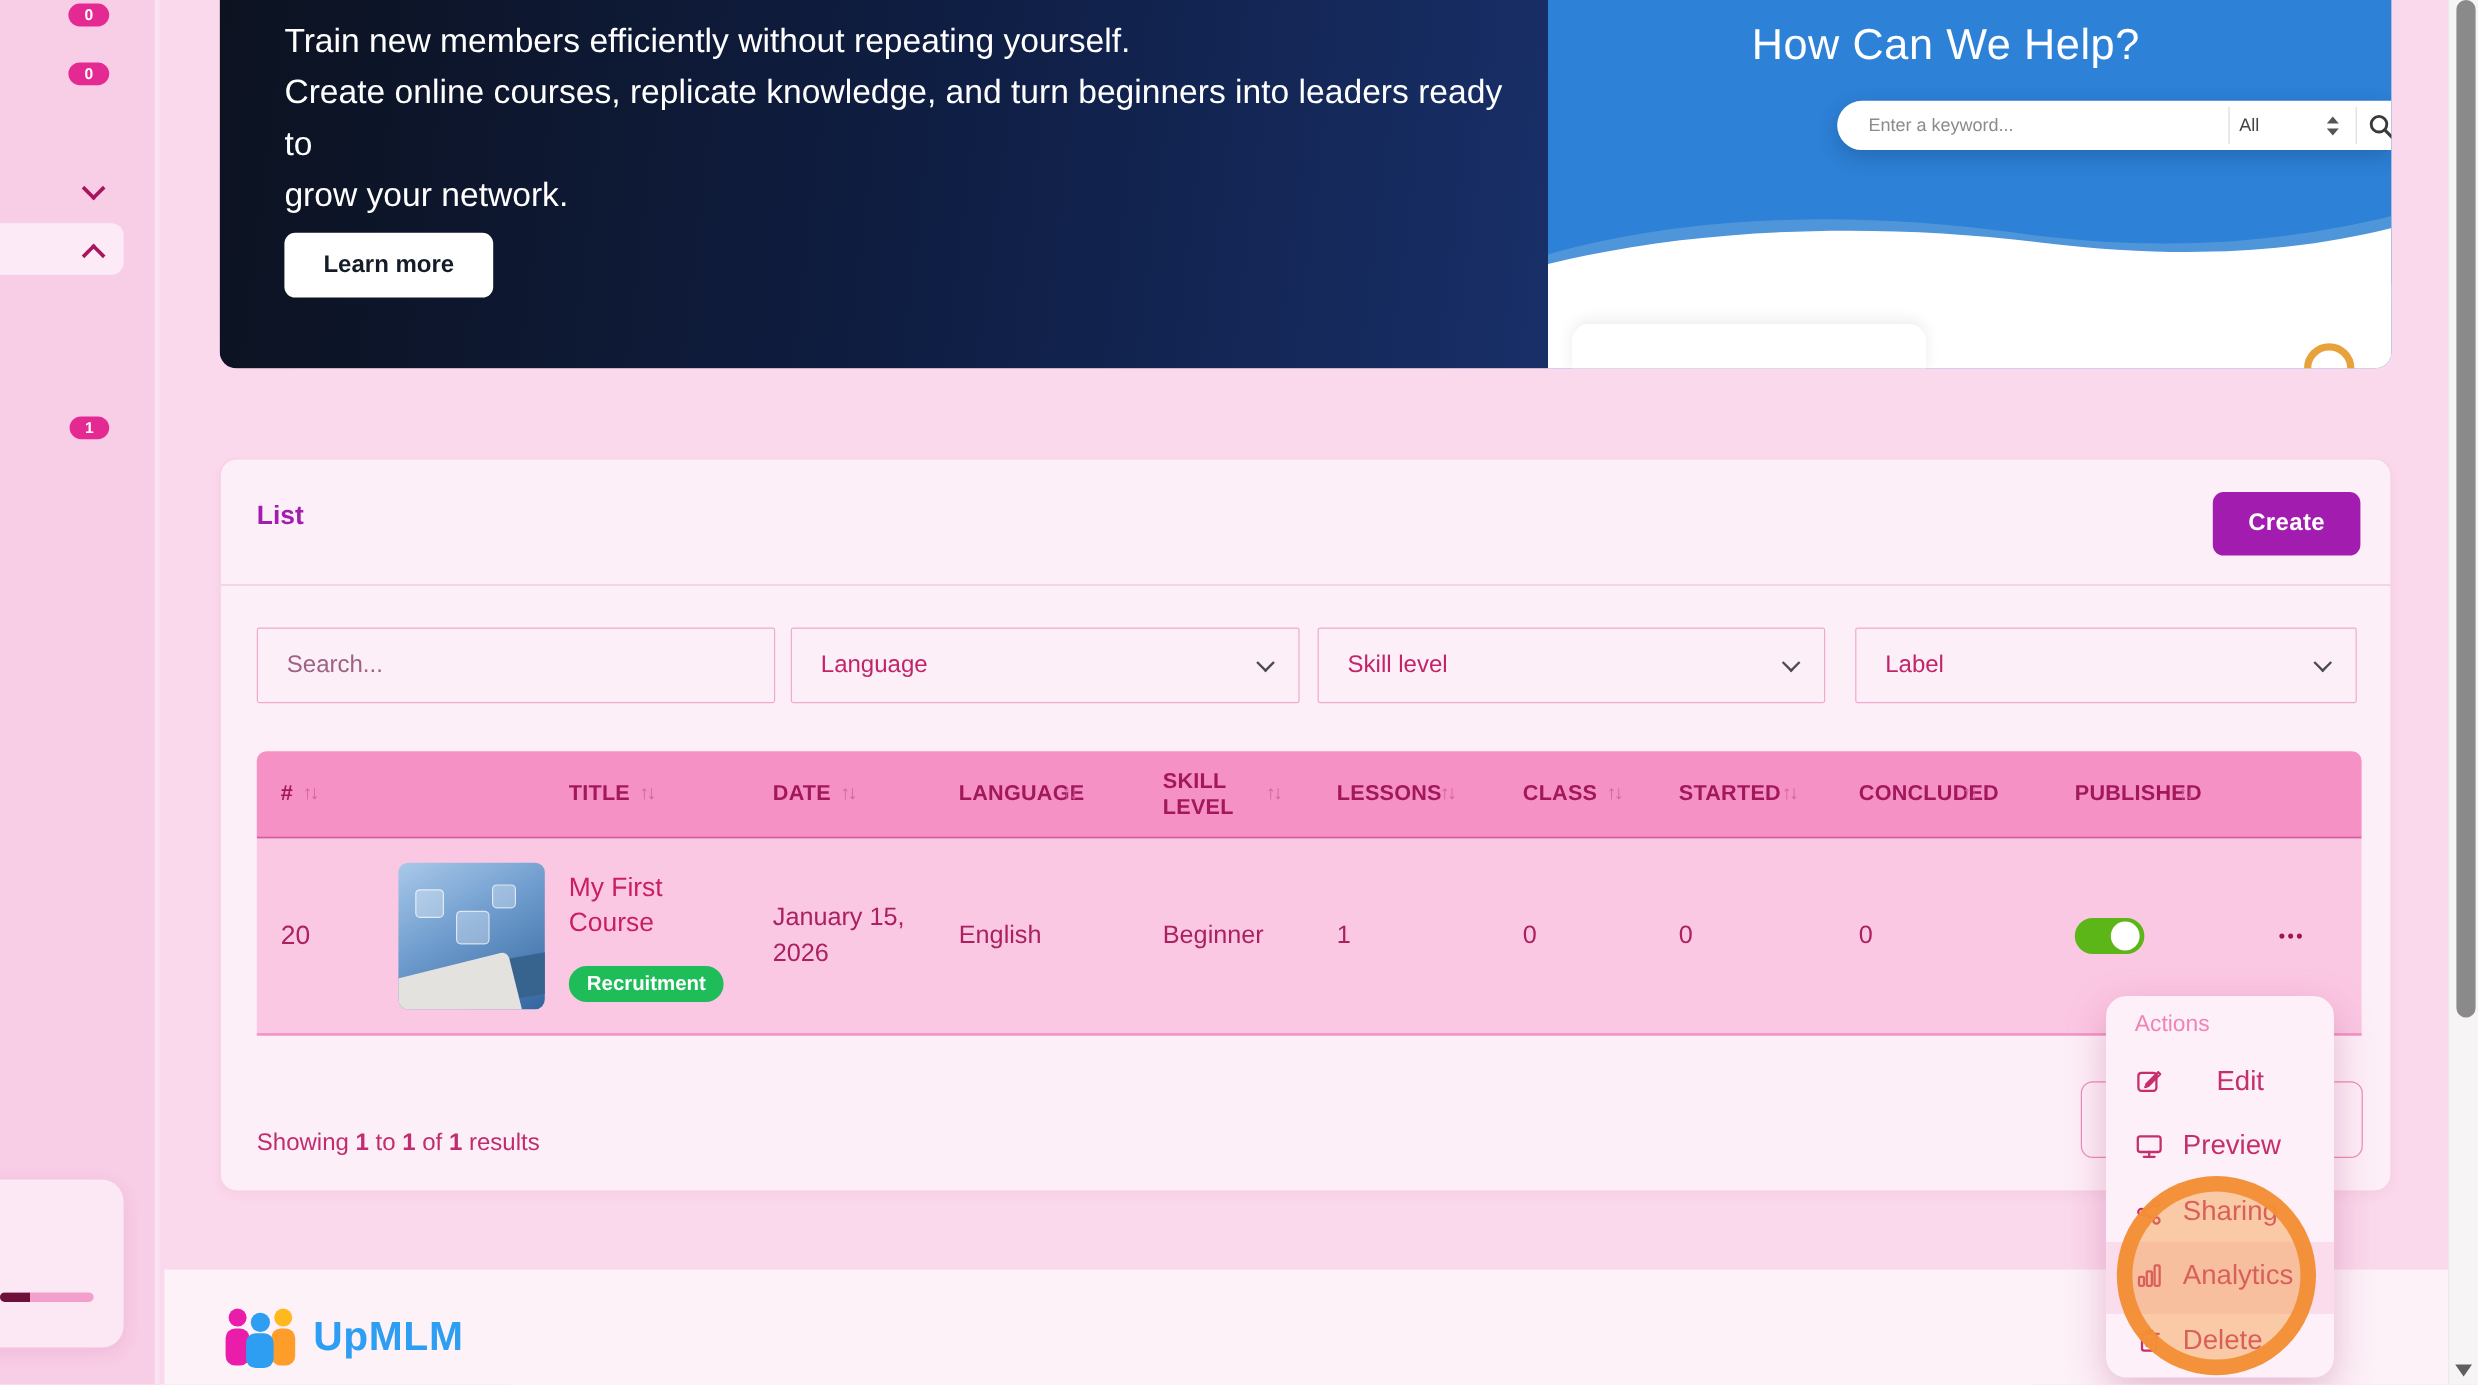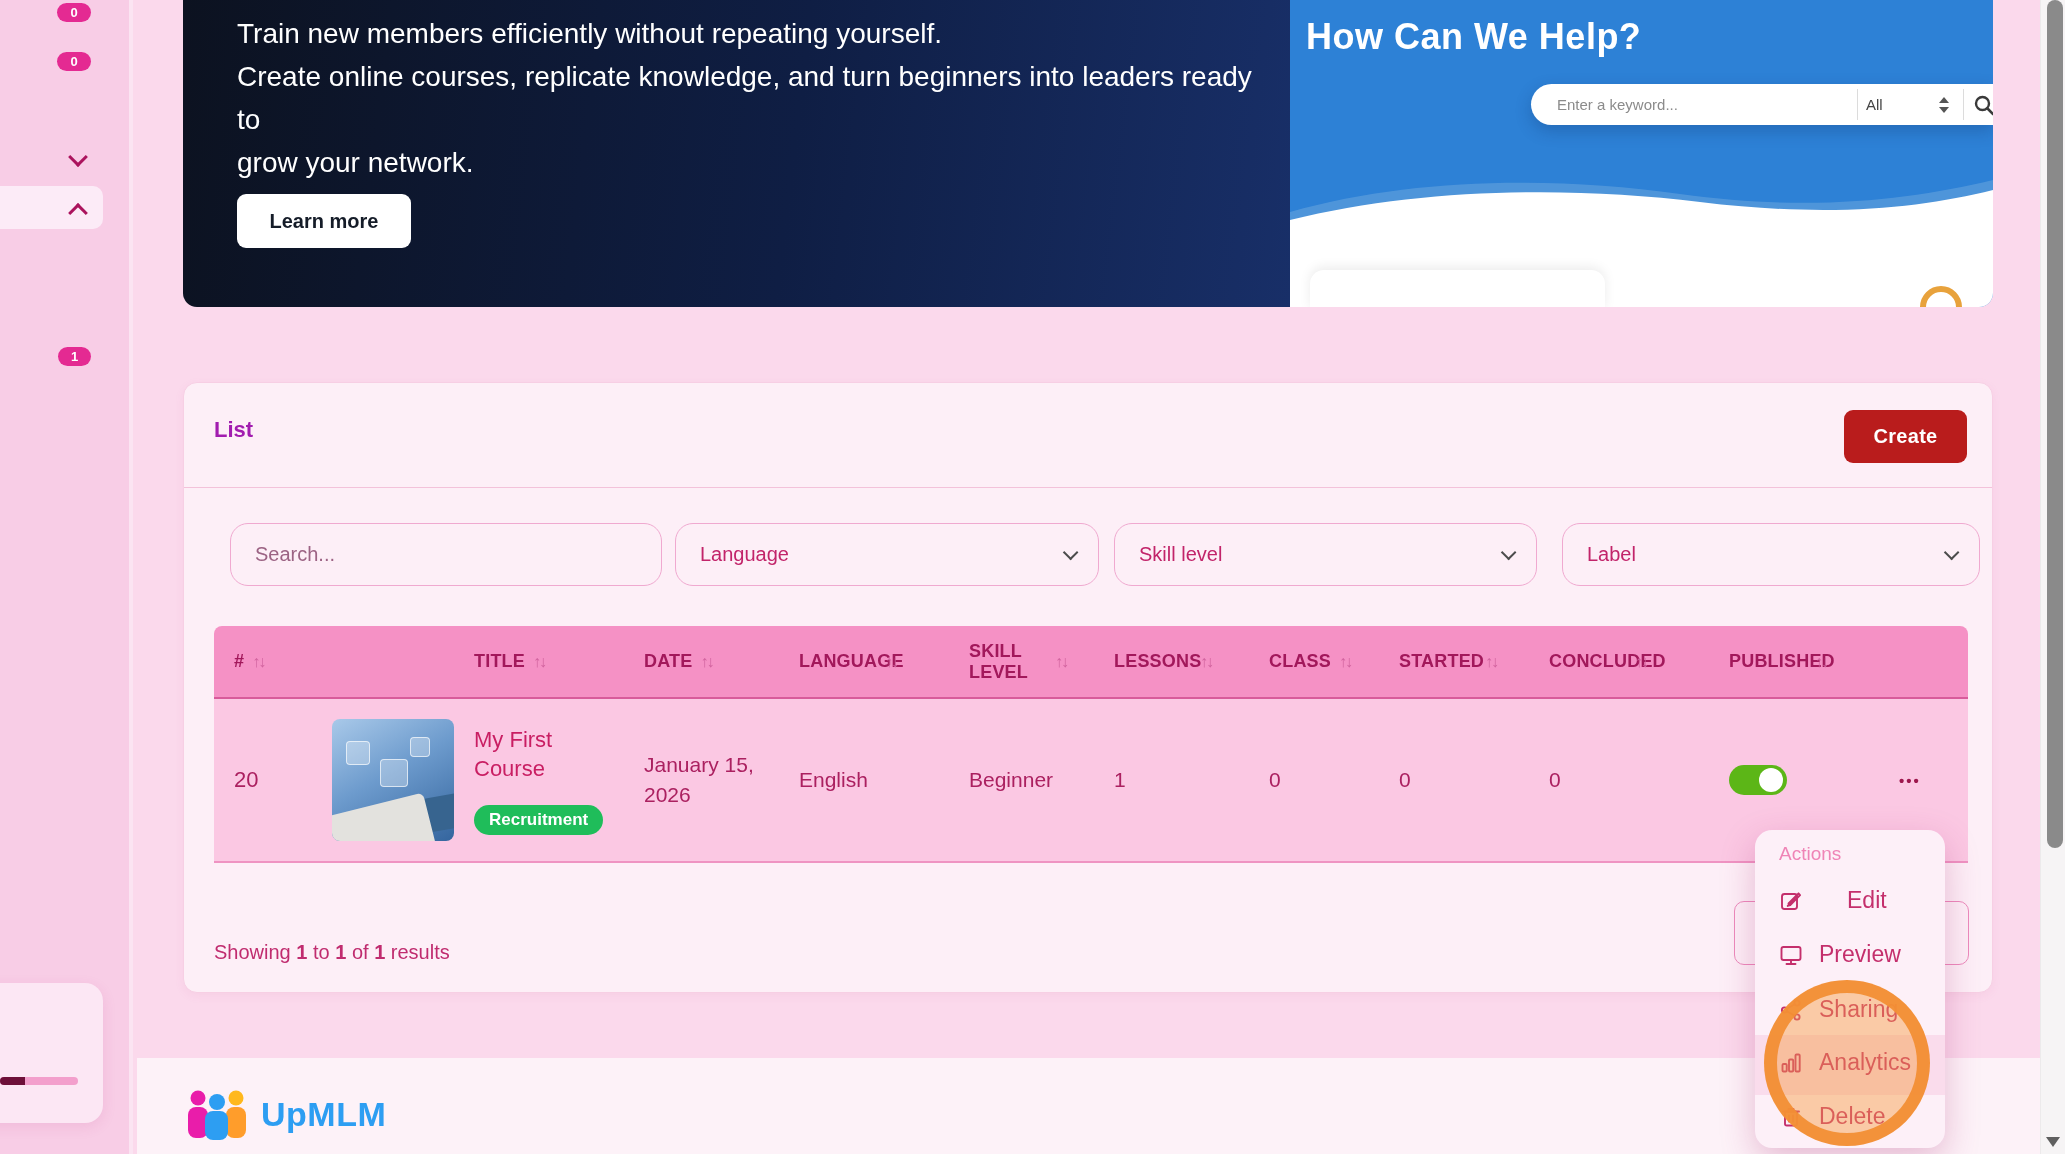--- a/index.html
+++ b/index.html
@@ -21,42 +21,42 @@
   .s-progress { position:absolute; left:30px; top:94px; width:78px; height:8px; border-radius:4px; background:#f39fcc; overflow:hidden; }
   .s-progress .done { position:absolute; left:0; top:0; width:25px; height:8px; background:#6e1039; }
 
   
   .banner { position:absolute; left:183px; top:0; width:1810px; height:307px; border-radius:0 0 14px 14px; overflow:hidden; }
   .banner-left { position:absolute; left:0; top:0; width:1107px; height:307px;
     background:linear-gradient(97deg,#0c1220 0%,#0f1e44 55%,#182f68 100%); }
   .banner-copy { position:absolute; left:54px; top:12px; width:1030px; color:#fff; font-size:28px; line-height:43px; font-weight:500; }
   .learn-more { position:absolute; left:54px; top:194px; width:174px; height:54px; background:#fff; color:#151c28; font-size:20px; font-weight:bold; border:none; border-radius:9px; display:flex; align-items:center; justify-content:center; cursor:pointer; }
   .help-img { position:absolute; left:1107px; top:0; width:703px; height:307px; background:#2d81d6; overflow:hidden; }
-  .help-title { position:absolute; left:0; right:40px; top:16px; text-align:left; color:#fff; font-size:36px; font-weight:bold; letter-spacing:.5px;padding-left:16px; }
+  .help-title { position:absolute; left:0; right:40px; top:16px; text-align:center; color:#fff; font-size:36px; font-weight:normal; letter-spacing:.5px; }
   .help-search { position:absolute; left:241px; top:84px; width:462px; height:41px; background:#fff; border-radius:21px 0 0 21px; box-shadow:0 6px 16px rgba(10,40,90,.25); display:flex; align-items:center; }
   .help-keyword { position:absolute; left:26px; top:0; height:41px; line-height:41px; color:#8b8b8b; font-size:15px; }
   .help-sep { position:absolute; top:5px; bottom:5px; width:1px; background:#dcdcdc; }
   .help-all { position:absolute; left:335px; top:0; height:41px; line-height:41px; color:#444; font-size:15px; }
   .updown { position:absolute; left:408px; top:13px; width:10px; height:16px; }
   .updown i { position:absolute; left:0; width:0; height:0; border-left:5px solid transparent; border-right:5px solid transparent; }
   .updown .u { top:0; border-bottom:6px solid #555; }
   .updown .d { bottom:0; border-top:6px solid #555; }
   .help-wave { position:absolute; left:0; top:150px; width:703px; height:100px; }
   .help-white { position:absolute; left:0; bottom:0; width:703px; height:70px; background:#fff; }
   .help-card { position:absolute; left:20px; top:270px; width:295px; height:40px; background:#fff; border-radius:14px 14px 0 0; box-shadow:0 -3px 12px rgba(0,0,0,.08); }
   .help-logo { position:absolute; left:630px; top:286px; width:42px; height:42px; border:6px solid #e8a23c; border-radius:50%; background:transparent; }
 
   
   .card { position:absolute; left:183px; top:382px; width:1810px; height:611px; background:#fdeff7; border:1px solid #f7cfe4; border-radius:14px; box-shadow:0 3px 10px rgba(200,90,150,.07); }
   .card-title { position:absolute; left:30px; top:34px; font-size:22px; font-weight:bold; color:#a21caf; }
-  .create-btn { position:absolute; right:25px; top:27px; width:123px; height:53px; background:#b91c1c; color:#fff; font-size:20px; font-weight:bold; border:none; border-radius:9px; display:flex; align-items:center; justify-content:center; cursor:pointer; letter-spacing:.3px; }
+  .create-btn { position:absolute; right:25px; top:27px; width:123px; height:53px; background:#a21caf; color:#fff; font-size:20px; font-weight:bold; border:none; border-radius:9px; display:flex; align-items:center; justify-content:center; cursor:pointer; letter-spacing:.3px; }
   .card-divider { position:absolute; left:0; top:104px; width:100%; height:1px; background:#f3c2da; }
 
   .filters { position:absolute; left:0; top:140px; width:100%; height:63px; }
-  .f-input, .f-select { position:absolute; top:0; height:63px; border:1.6px solid #f0a9d0; border-radius:18px; background:transparent; font-size:20px;margin-left:16px; }
+  .f-input, .f-select { position:absolute; top:0; height:63px; border:1.6px solid #f0a9d0; border-radius:2px; background:transparent; font-size:20px; }
   .f-input { left:30px; width:432px; padding:0 24px; color:#8e2555; font-family:"Liberation Sans", sans-serif; }
   .f-input::placeholder { color:#9c6384; opacity:1; }
   .f-select { display:flex; align-items:center; justify-content:space-between; padding:0 24px; color:#c2246a; cursor:pointer; }
   .f-lang  { left:475px;  width:424px; }
   .f-skill { left:914px;  width:423px; }
   .f-label { left:1362px; width:418px; }
   .chev { width:11px; height:11px; border-right:2.6px solid #4c4c4c; border-bottom:2.6px solid #4c4c4c; transform:rotate(45deg) translateY(-3px); }
 
   .table { position:absolute; left:30px; top:243px; width:1754px; }
   .tgrid { display:grid; grid-template-columns:100px 142px 170px 155px 170px 145px 155px 130px 150px 180px 170px 57px; }

